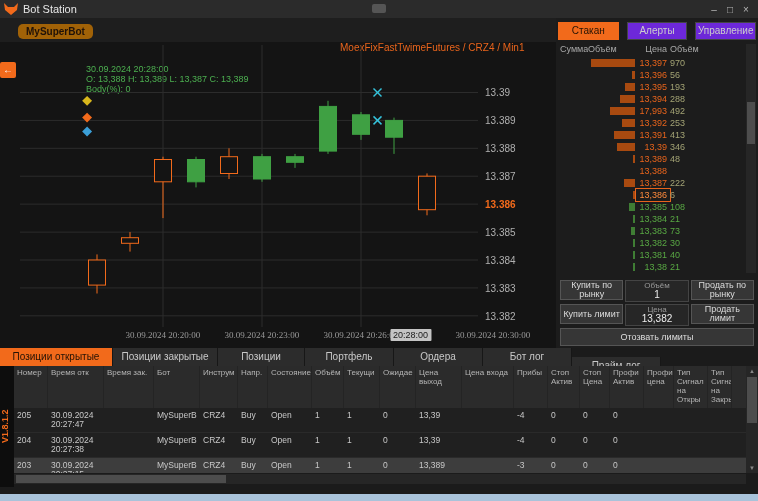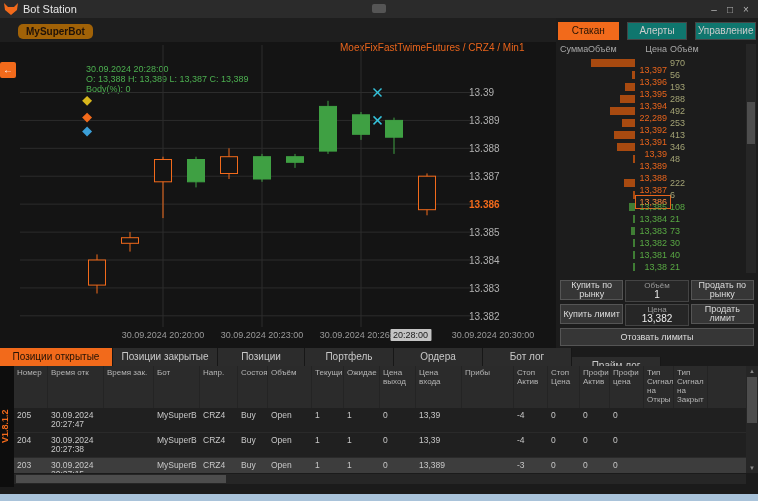--- a/index.html
+++ b/index.html
@@ -19,43 +19,43 @@
   .left-col{position:absolute;top:18px;left:0;width:556px;height:330px;background:#1e1e1e;}
   .bot-tab{position:absolute;top:6px;left:18px;background:#a16207;color:#201208;
            font-size:10px;padding:2px 8px;border-radius:5px;font-weight:bold;}
   .chart{position:absolute;top:24px;left:0;width:556px;height:306px;background:#141414;}
   .collapse{position:absolute;left:0;top:20px;width:16px;height:16px;background:#f26a1b;
             border:none;color:#fff;font-size:10px;line-height:14px;padding:0;border-radius:2px;}
   .chart-title{position:absolute;top:0;left:340px;color:#e8641c;font-size:10px;white-space:nowrap;}
   .tooltip{position:absolute;left:86px;top:22px;color:#4caf50;font-size:9px;line-height:10px;}
   .plot{position:absolute;left:20px;top:3px;}
   .grid{stroke:#2c2c2c;stroke-width:1;}
-  #y-labels{position:absolute;left:469px;top:3px;width:70px;height:282px;}
+  #y-labels{position:absolute;left:485px;top:3px;width:70px;height:282px;}
   .ylab{position:absolute;font-size:10px;color:#b0b0b0;}
   .ylab.cur{color:#f26a1b;font-weight:bold;}
   #x-labels{position:absolute;left:0;top:286px;width:556px;height:16px;}
-  .xlab{position:absolute;top:2px;transform:translateX(-50%);font-size:9px;color:#9a9a9a;white-space:nowrap;}
+  .xlab{position:absolute;top:2px;transform:translateX(-50%);font-size:9px;color:#9a9a9a;white-space:nowrap;font-family:Liberation Serif, serif;}
   .xcursor{position:absolute;top:1px;transform:translateX(-50%);font-size:9px;background:#c4c4c4;
            color:#1a1a1a;padding:1px 3px;border-radius:1px;z-index:2;white-space:nowrap;text-align:right;}
 
   
   .right-panel{position:absolute;top:18px;left:556px;width:202px;height:330px;background:#1c1c1c;}
   .rtabs{position:absolute;top:4px;left:2px;right:2px;height:18px;display:flex;gap:8px;}
-  .rtab{flex:1;text-align:center;font-size:10px;line-height:16px;background:#0f766e;
+  .rtab{flex:1;text-align:center;font-size:10px;line-height:16px;background:#6d28d9;
         border:1px solid #454545;color:#ccc;cursor:default;}
   .rtab.active{background:#f26a1b;border-color:#f26a1b;color:#241305;}
   .dom-grid{display:grid;grid-template-columns:28px 48px 34px 50px;}
   .dom-header{position:absolute;top:26px;left:4px;right:16px;height:13px;color:#a8a8a8;font-size:9px;}
   .dom-header .h{overflow:hidden;}
   .dom-rows{position:absolute;top:39px;left:4px;right:16px;height:216px;}
   .dom-row{height:12px;line-height:12px;font-size:9px;}
   .c-bar{position:relative;}
   .c-bar .bar{position:absolute;right:1px;top:2px;height:8px;}
   .c-price{text-align:right;padding-right:3px;}
-  .ask .c-price{color:#e8641c;margin-top:7px;}
+  .ask .c-price{color:#e8641c;}
   .bid .c-price{color:#58a843;}
   .ask .c-bar .bar{background:#a84a10;}
   .bid .c-bar .bar{background:#3f7d34;}
   .ask .c-vol{color:#a3a374;}
   .bid .c-vol{color:#58a843;}
   .dom-row.last .c-price{outline:1px solid #e8641c;color:#ff8a3c;}
   .dom-scroll{position:absolute;right:2px;top:26px;width:10px;height:229px;background:#262626;}
   .dom-scroll .thumb{position:absolute;left:1px;top:58px;width:8px;height:42px;background:#4d4d4d;}
 
   .trade{position:absolute;left:4px;top:262px;right:4px;display:grid;
@@ -228,21 +228,21 @@
             <div class="bar" style="width: 15px;"></div>
           </div>
           <div class="c-price">13,394</div>
           <div class="c-vol">288</div>
         </div>
         <div class="dom-row dom-grid ask">
           <div class="c-sum"></div>
           <div class="c-bar">
             <div class="bar" style="width: 25px;"></div>
           </div>
-          <div class="c-price">22,289</div>
+          <div class="c-price">17,993</div>
           <div class="c-vol">492</div>
         </div>
         <div class="dom-row dom-grid ask">
           <div class="c-sum"></div>
           <div class="c-bar">
             <div class="bar" style="width: 13px;"></div>
           </div>
           <div class="c-price">13,392</div>
           <div class="c-vol">253</div>
         </div>
@@ -371,20 +371,21 @@
         <div class="btab" style="width: 88px;">Бот лог</div>
         <div class="btab" style="width: 88px; margin-top: 9px;">Прайм лог</div>
       </div>
     <div class="version">V1.8.1.2</div>
     <div class="ptable">
       <div class="phead pgrid" id="pos-head">
           <div class="hc">Номер</div>
           <div class="hc">Время отк</div>
           <div class="hc">Время зак.</div>
           <div class="hc">Бот</div>
+          <div class="hc">Инструм</div>
           <div class="hc">Напр.</div>
           <div class="hc">Состояние</div>
           <div class="hc">Объём</div>
           <div class="hc">Текущи</div>
           <div class="hc">Ожидае</div>
           <div class="hc">Цена выход</div>
           <div class="hc">Цена входа</div>
           <div class="hc">Прибы</div>
           <div class="hc">Стоп Актив</div>
           <div class="hc">Стоп Цена</div>

